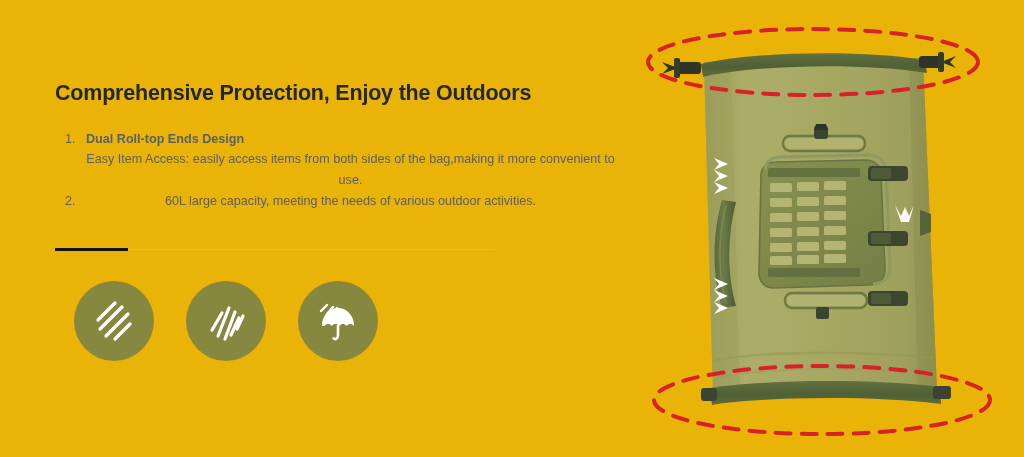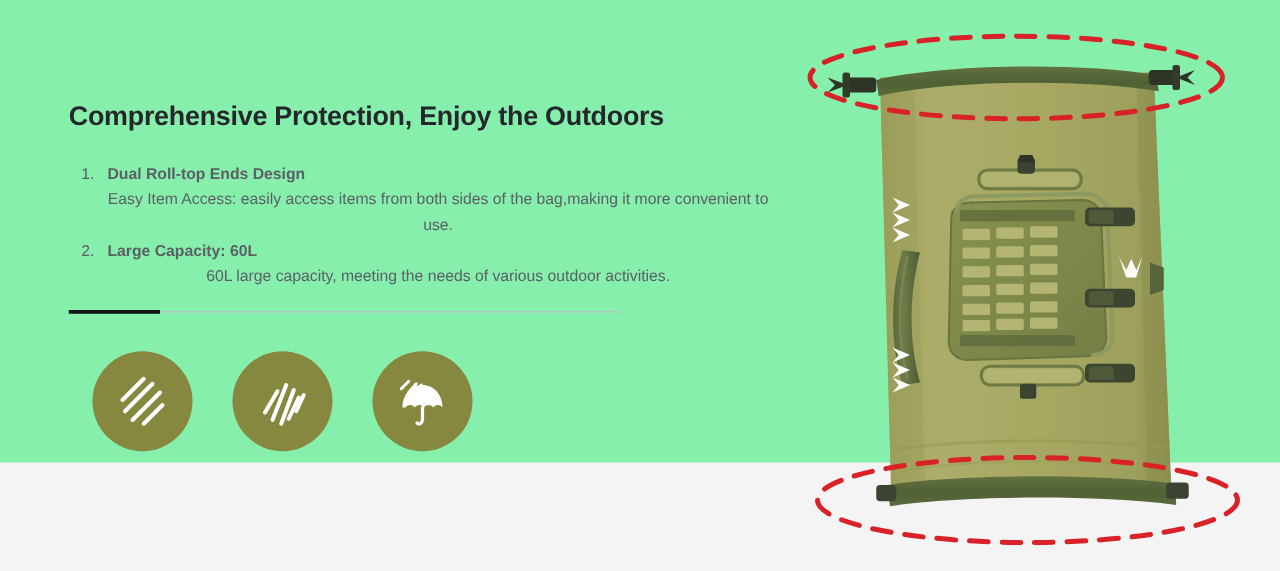--- a/index.html
+++ b/index.html
@@ -5,22 +5,22 @@
 <style>
   * { margin:0; padding:0; box-sizing:border-box; }
   html, body {
     width:1024px; height:457px;
     background:#f4f4f4;
     font-family:"Liberation Sans", sans-serif;
     overflow:hidden;
   }
   #page {
     position:relative;
-    width:1024px; height:370px;
-    background:#86efac;
+    width:1024px; height:457px;
+    background:#eab308;
     padding-left:48px;
   }
 
   
   #text-col {
     position:absolute;
     left:55px; top:80px;
     width:560px;
   }
   #heading {
@@ -106,21 +106,20 @@
     <ul id="feature-list">
 
       <li class="feature-item">
         <span class="feat-num">1.</span>
         <span class="feat-title">Dual Roll-top Ends Design</span>
         <span class="feat-desc">Easy Item Access: easily access items from both sides of the bag,making it more convenient to use.</span>
       </li>
 
       <li class="feature-item">
         <span class="feat-num">2.</span>
-        <span class="feat-title">Large Capacity: 60L</span>
         <span class="feat-desc">60L large capacity, meeting the needs of various outdoor activities.</span>
       </li>
 
     </ul>
   </div>
 
   <div id="divider">
     <div id="divider-dark"></div>
     <div id="divider-light"></div>
   </div>

